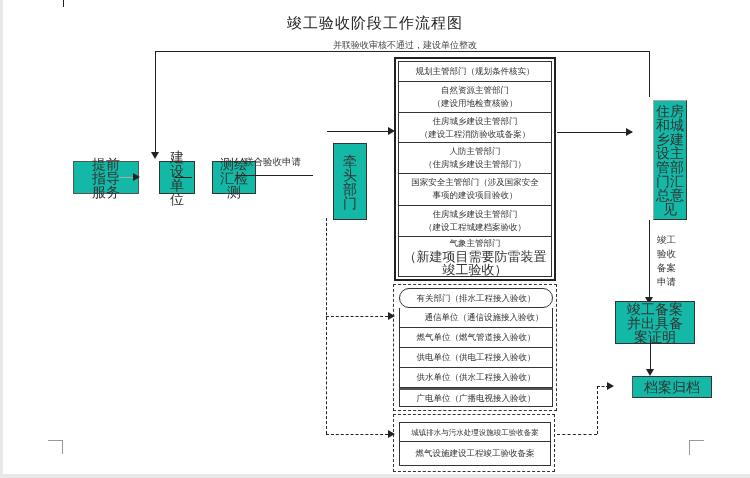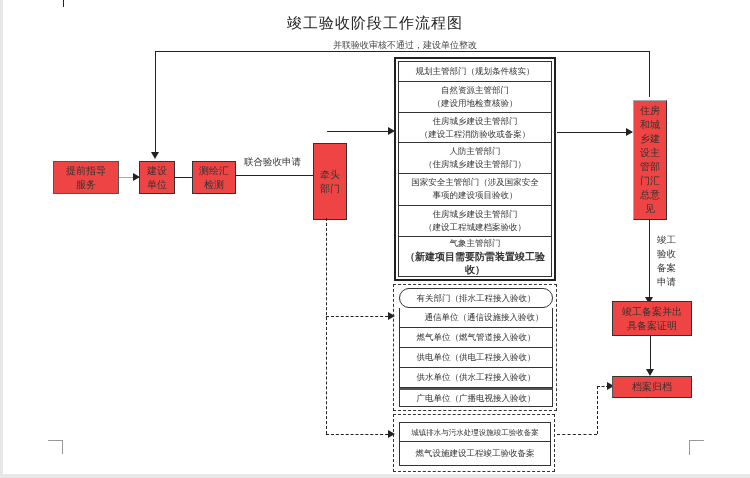--- a/index.html
+++ b/index.html
@@ -3,21 +3,21 @@
 <meta charset="utf-8">
 <style>
   html, body { margin:0; padding:0; background:#ffffff; }
   body { width:750px; height:478px; position:relative; overflow:hidden;
          font-family:"DejaVu Sans", sans-serif; color:#333; }
   .abs { position:absolute; }
   .page-edge-left { left:0; top:0; width:3px; height:478px; background:#e8e8e8; }
   .page-edge-bottom { left:0; top:474px; width:750px; height:4px; background:#e8e8e8; }
   .title { left:0; top:14px; width:750px; text-align:center; font-size:15px; color:#222; letter-spacing:1px; }
   .note { left:0; top:39px; width:750px; text-align:center; font-size:9px; color:#444; padding-left:60px; box-sizing:border-box; }
-  .box { border:1px solid #333; background:#ef4444; box-sizing:border-box; display:flex; align-items:center; justify-content:center; text-align:center; font-size:10px; line-height:14px; color:#333; }
+  .box { border:1px solid #333; background:#14b8a6; box-sizing:border-box; display:flex; align-items:center; justify-content:center; text-align:center; font-size:14px; line-height:14px; color:#333;margin-left:20px; }
   .vtext { flex-direction:column; }
   .line { background:#222; }
   .dash-h { border-top:1px dashed #222; height:0; }
   .dash-v { border-left:1px dashed #222; width:0; }
   .arrow-r { width:0; height:0; border-top:4px solid transparent; border-bottom:4px solid transparent; border-left:7px solid #222; }
   .arrow-d { width:0; height:0; border-left:4px solid transparent; border-right:4px solid transparent; border-top:7px solid #222; }
   .group-solid { border:2px solid #222; box-sizing:border-box; padding:2px; }
   .group-dash { border:1px dashed #333; box-sizing:border-box; padding:3px; }
   .cell { border:1px solid #333; border-top:none; box-sizing:border-box; display:flex; align-items:center; justify-content:center; text-align:center; font-size:8.5px; line-height:13px; color:#333; }
   .cell:first-child { border-top:1px solid #333; }
@@ -92,21 +92,21 @@
     <div class="cell" style="height:33px;flex-direction:column;">
       <span>国家安全主管部门（涉及国家安全</span>
       <span>事项的建设项目验收）</span>
     </div>
     <div class="cell" style="height:33px;flex-direction:column;">
       <span>住房城乡建设主管部门</span>
       <span>（建设工程城建档案验收）</span>
     </div>
     <div class="cell" style="flex:1;flex-direction:column;">
       <span>气象主管部门</span>
-      <span style="font-size:10px;font-weight:bold;">（新建项目需要防雷装置竣工验收）</span>
+      <span style="font-size:13px;">（新建项目需要防雷装置竣工验收）</span>
     </div>
   </div>
 </div>
 
 <div class="abs group-dash" style="left:393px;top:284px;width:164px;height:127px;">
   <div style="display:flex;flex-direction:column;height:100%;padding-left:2px;">
     <div class="cell" style="height:20px;border-radius:10px;">
         <span>有关部门（排水工程接入验收）</span>
       </div>
     <div class="cell" style="height:20px;padding-left:16px;">
@@ -159,21 +159,21 @@
 
 <div class="abs line" style="left:649px;top:220px;width:1px;height:78px;"></div>
 <div class="abs arrow-d" style="left:645px;top:297px;"></div>
 <div class="abs" style="left:657px;top:233px;display:flex;flex-direction:column;font-size:9.5px;line-height:14px;color:#333;">
   <span>竣工</span>
   <span>验收</span>
   <span>备案</span>
   <span>申请</span>
 </div>
 
-<div class="abs box" style="left:612px;top:301px;width:80px;height:35px;text-align:center;">
+<div class="abs box" style="left:595px;top:301px;width:80px;height:43px;text-align:center;">
   <span style="display:block;width:64px;">竣工备案并出具备案证明</span>
 </div>
 <div class="abs line" style="left:650px;top:336px;width:1px;height:34px;"></div>
 <div class="abs arrow-d" style="left:646px;top:369px;"></div>
 
 <div class="abs box" style="left:612px;top:376px;width:80px;height:22px;border-left-color:#555;">
   <span>档案归档</span>
 </div>
 
 </body></html>

